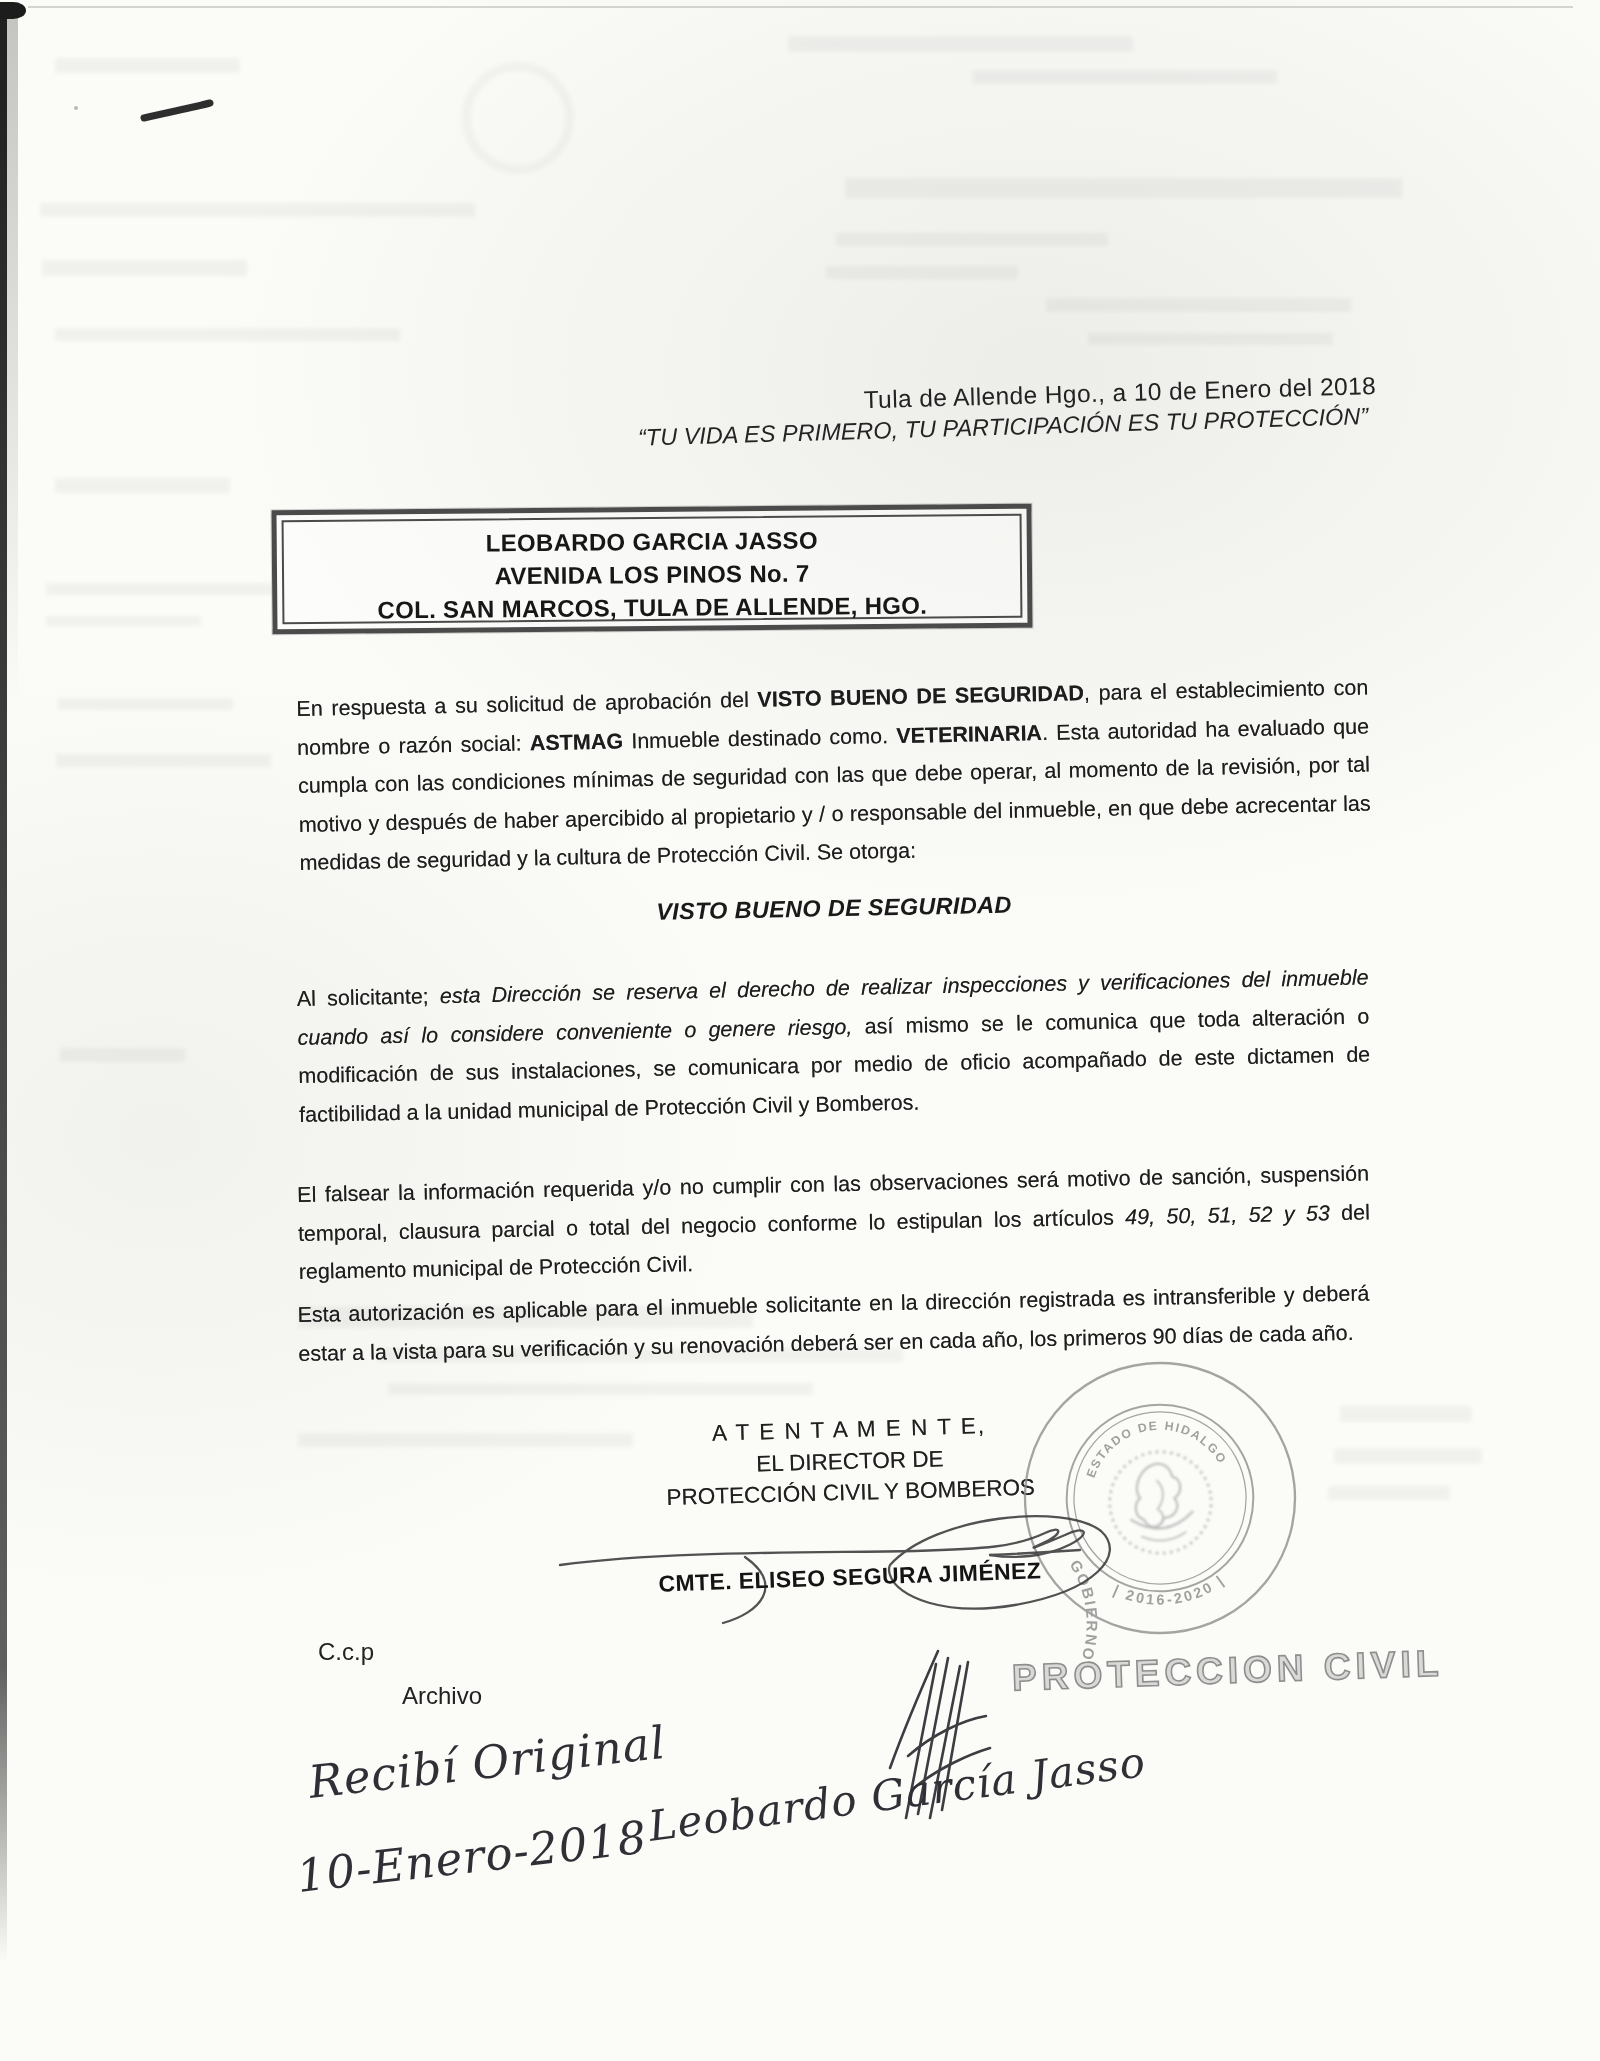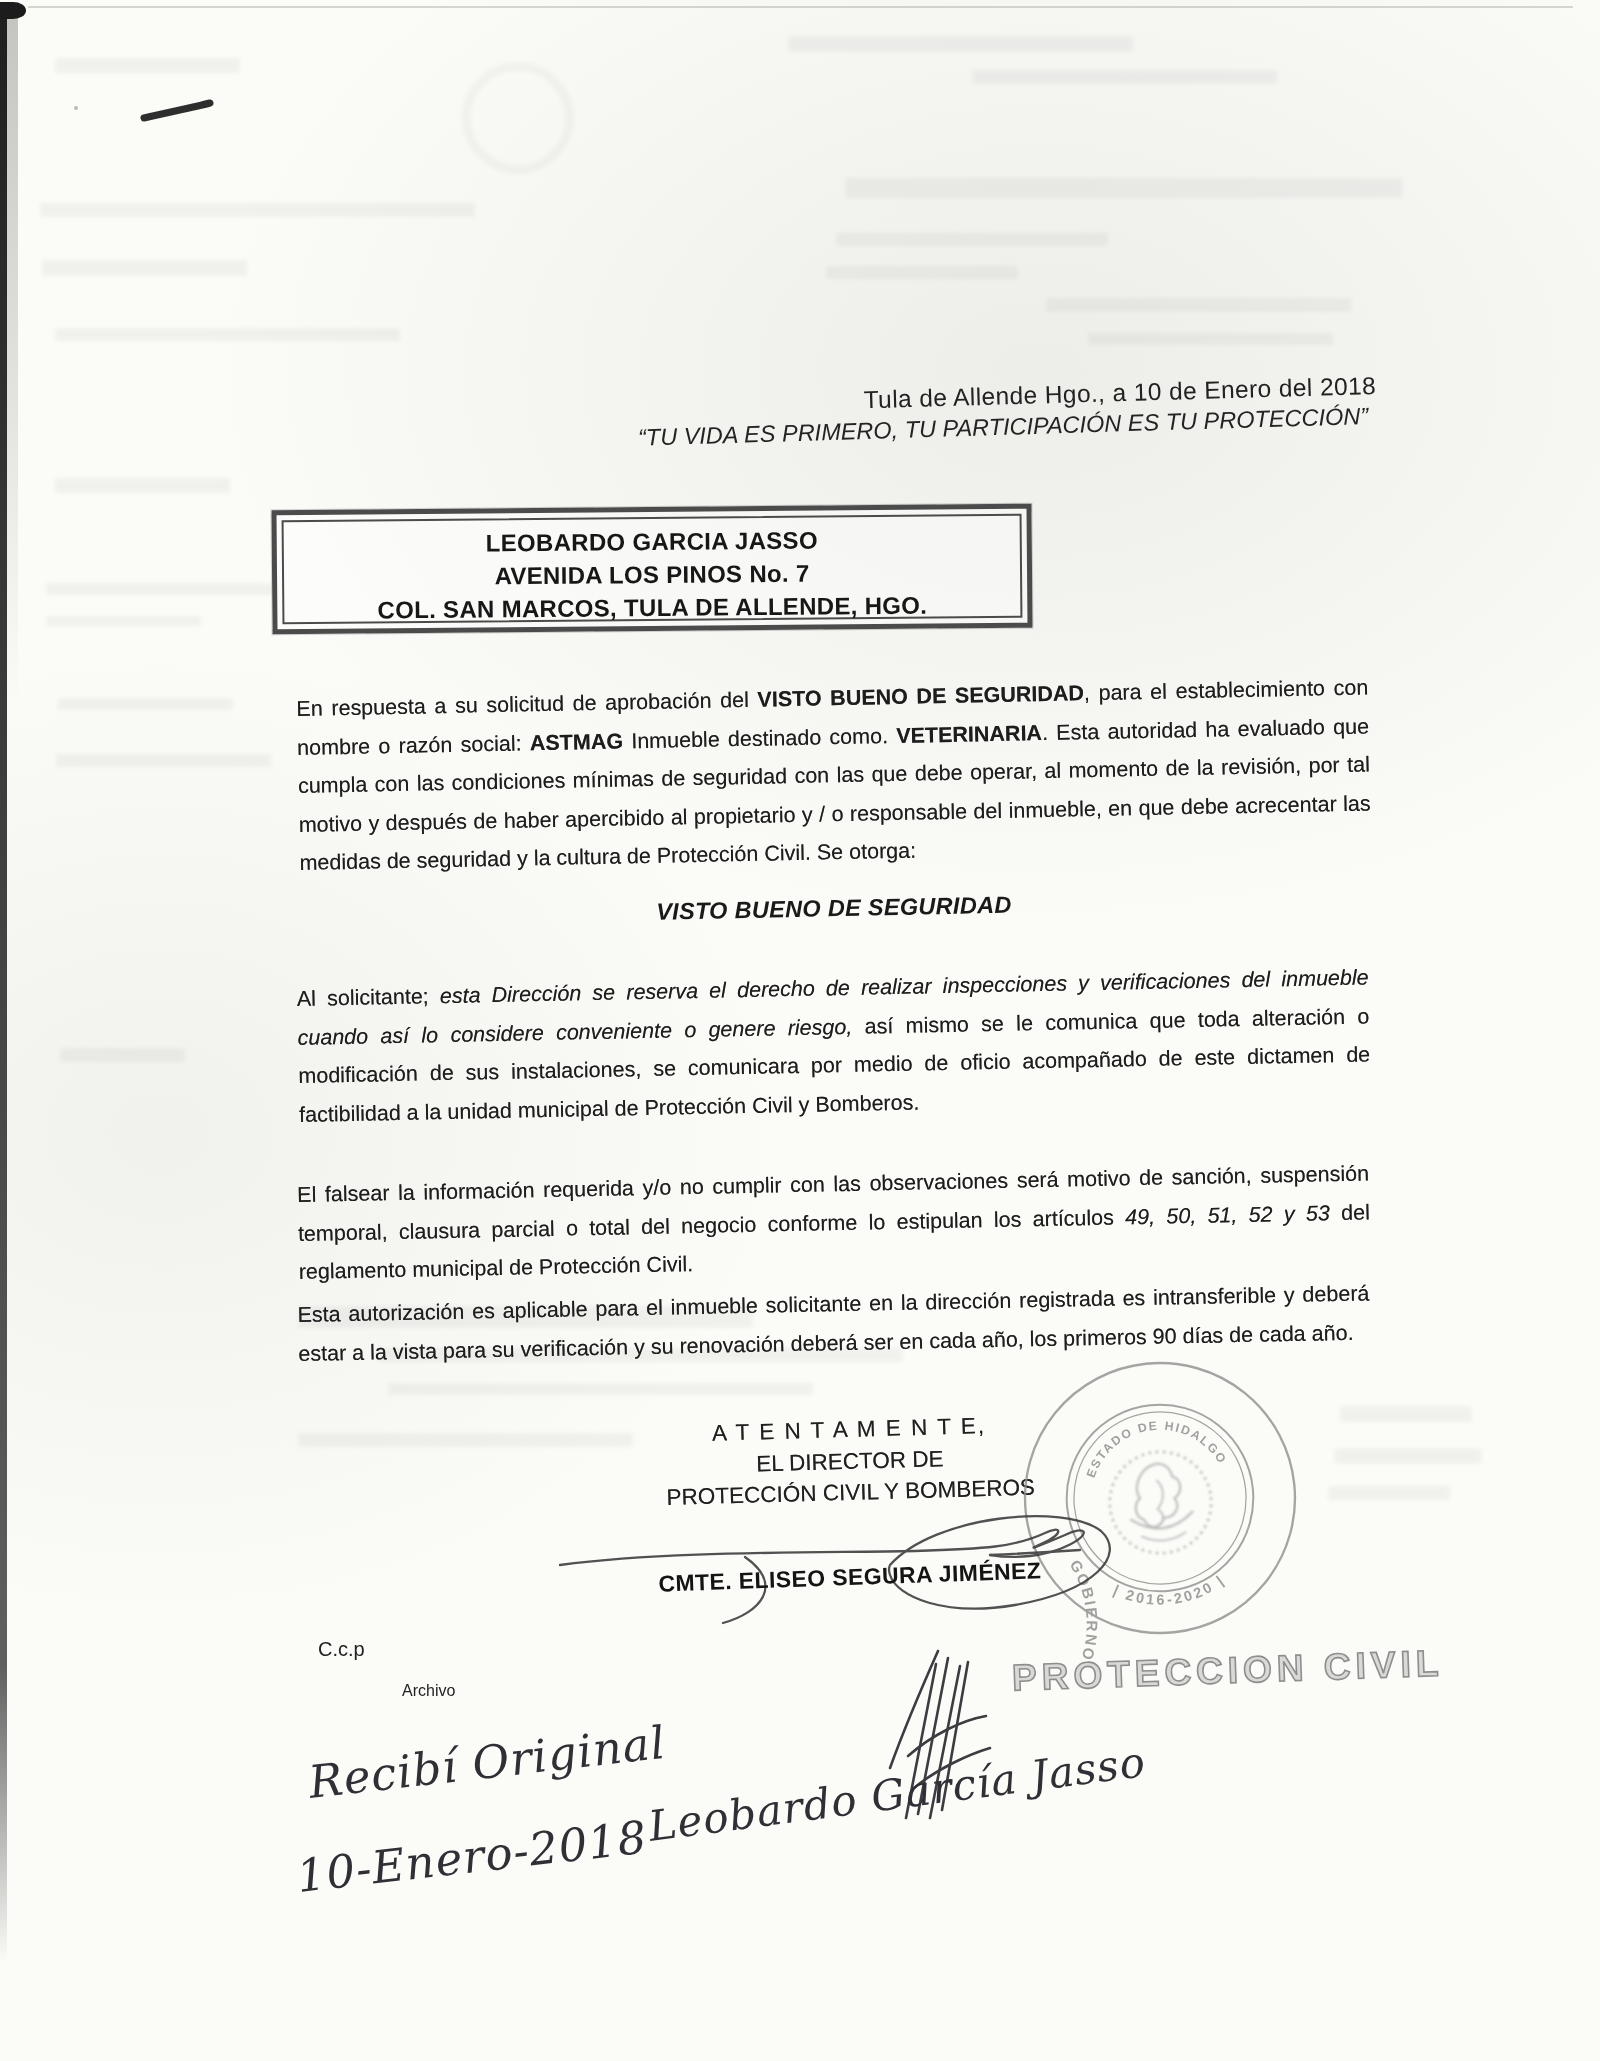--- a/index.html
+++ b/index.html
@@ -82,22 +82,22 @@
   .seal-svg { position:absolute; left:1006px; top:1344px; width:308px; height:308px; opacity:.8; transform:rotate(-6deg); }
   .seal-text { font-family:"Liberation Sans", sans-serif; font-weight:600; fill:#8a8a8a; }
   .protec-label {
     position:absolute; left:1012px; top:1650px;
     font-size:37px; font-weight:800; letter-spacing:5px;
     color:rgba(140,140,140,.3);
     -webkit-text-stroke:1.6px #8e8e8e;
     transform:rotate(-2deg); font-family:"Liberation Sans", sans-serif;
   }
   
-  .ccp { position:absolute; left:318px; top:1638px; font-size:20px; color:#222; }
-  .archivo { position:absolute; left:402px; top:1682px; font-size:16px; color:#222; }
+  .ccp { position:absolute; left:318px; top:1638px; font-size:24px; color:#222; }
+  .archivo { position:absolute; left:402px; top:1682px; font-size:24px; color:#222; }
   
   .hand {
     font-family:"DejaVu Serif", serif; font-style:italic; color:#2f2f36;
     position:absolute; white-space:nowrap;
   }
   .hand-note { left:312px; top:1756px; font-size:45px; transform:rotate(-6.5deg); transform-origin:0 100%; letter-spacing:1px; }
   .hand-date { left:300px; top:1850px; font-size:45px; transform:rotate(-6.5deg); transform-origin:0 100%; letter-spacing:1px; }
   .hand-name { left:652px; top:1802px; font-size:42px; transform:rotate(-7.5deg); transform-origin:0 100%; letter-spacing:1px; }
   .scribble-svg { position:absolute; left:878px; top:1636px; width:130px; height:192px; }
   .pen-mark-svg { position:absolute; left:60px; top:90px; width:180px; height:45px; }

